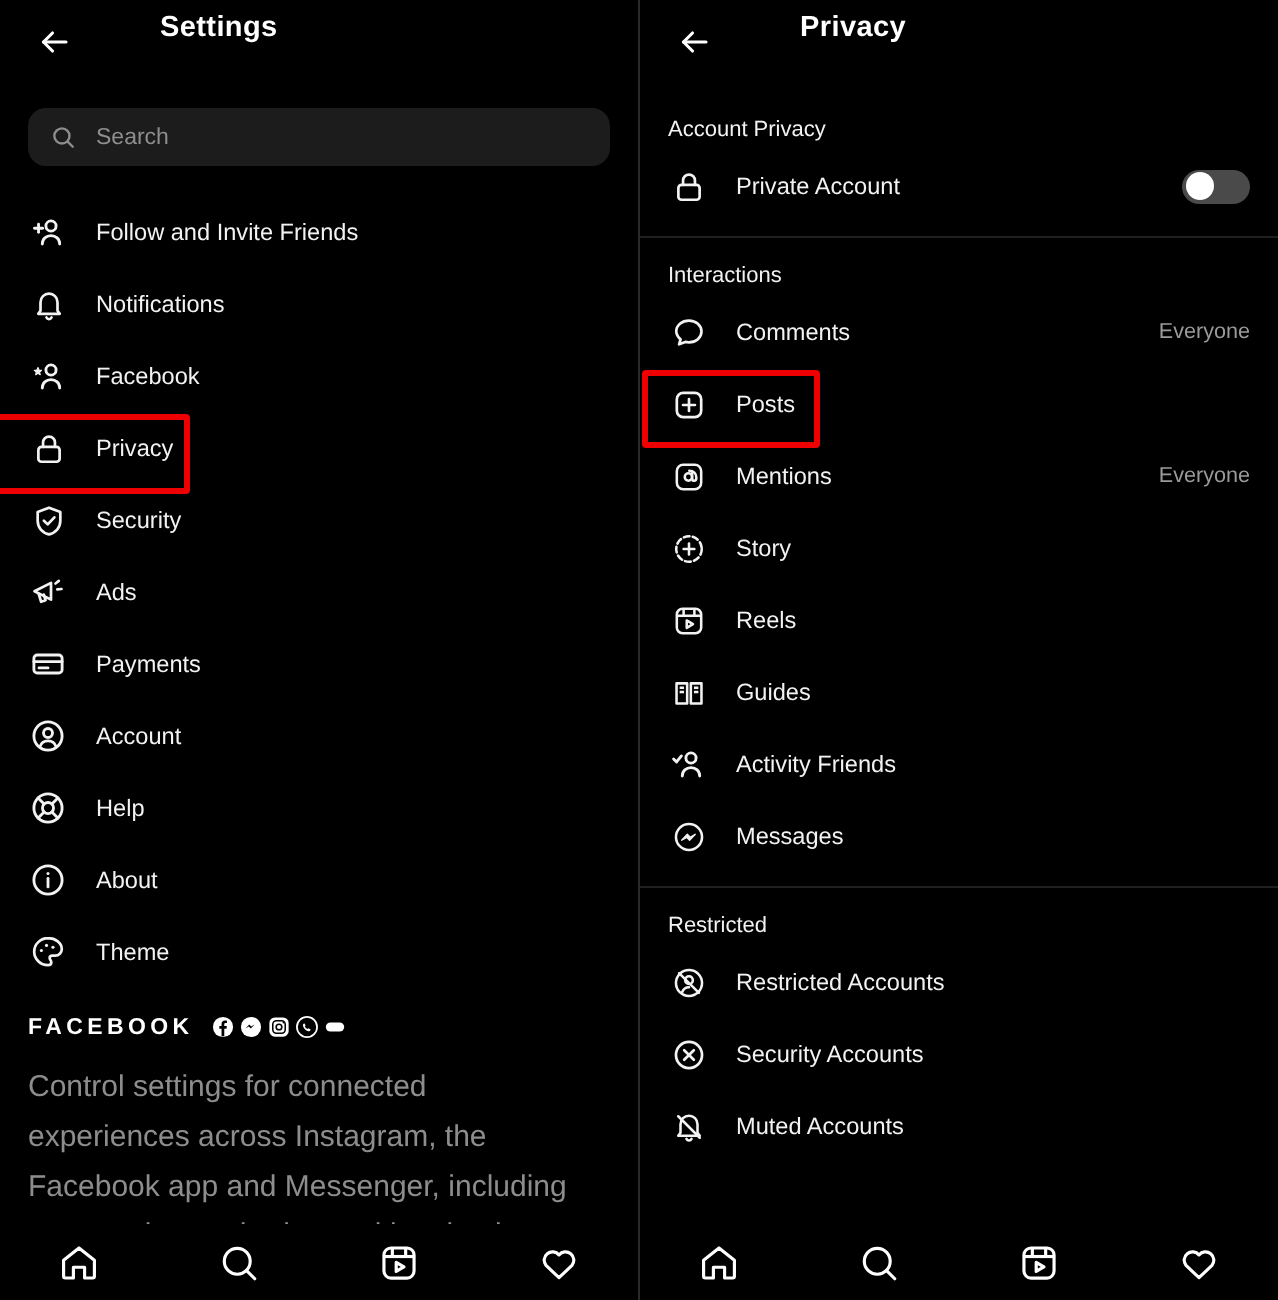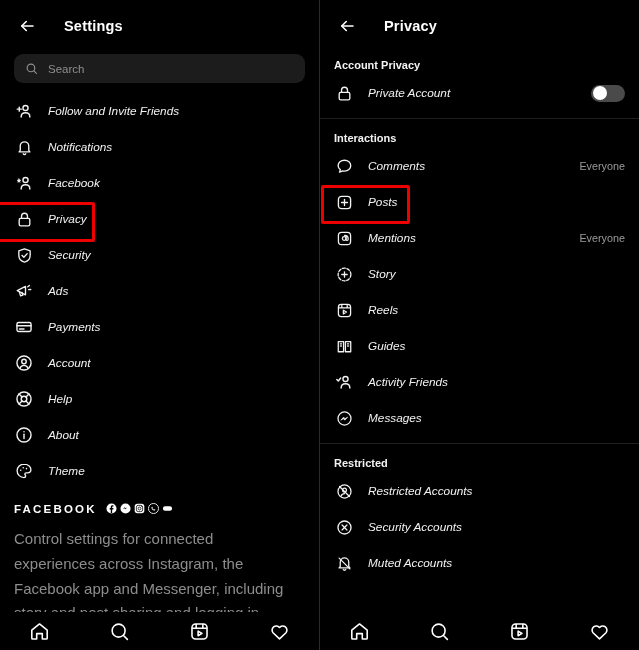--- a/index.html
+++ b/index.html
@@ -8,54 +8,54 @@
     background: #000;
     font-family: "Liberation Sans", sans-serif;
     overflow: hidden;
   }
   .screen { display: flex; width: 639px; height: 650px; background: #000; }
   .panel { position: relative; height: 650px; background: #000; overflow: hidden; }
   .panel-left  { width: 320px; border-right: 1px solid #2a2a2a; }
   .panel-right { width: 319px; }
 
   
-  .hdr { display: flex; align-items: center; height: 40px; padding: 0 0 0 12px; margin-top: 6px; }
+  .hdr { display: flex; height: 40px; padding: 0 0 0 12px; margin-top: 6px; gap: 16px; }
   .back-btn { width: 30px; height: 30px; display: flex; align-items: center; justify-content: center; cursor: pointer; }
   .hdr-title { color: #fff; font-size: 14.5px; font-weight: bold; letter-spacing: .2px; }
   .panel-left .hdr-title { margin-left: 22px; }
   .panel-right .hdr-title { margin-left: 22px; }
 
   
   .search-wrap { padding: 8px 14px 0 14px; }
   .search-bar {
     display: flex; align-items: center; gap: 10px;
     height: 29px; background: #1c1c1d; border-radius: 9px; padding: 0 11px;
     cursor: text;
   }
   .search-bar .ph { color: #8e8e8e; font-size: 11.5px; }
 
   
-  .rows { padding-top: 10px; }
+  .rows { padding-top: 15px; }
   .row {
     display: flex; align-items: center;
     height: 36px; padding: 0 14px; cursor: pointer; position: relative;
   }
   .row .ico { width: 20px; height: 20px; display: flex; align-items: center; justify-content: center; flex: 0 0 20px; }
-  .row .lbl { color: #f2f2f2; font-size: 11.8px; margin-left: 14px; white-space: nowrap; font-style: italic; }
+  .row .lbl { color: #f2f2f2; font-size: 11.8px; margin-left: 14px; white-space: nowrap; }
   .row .val { margin-left: auto; color: #9a9a9a; font-size: 10.8px; }
 
   .row.highlight::after {
     content: ""; position: absolute; border: 3px solid #ef0000; border-radius: 2px;
     pointer-events: none;
   }
   .row.hl-left::after  { left: -4px; top: 1px; width: 93px; height: 34px; }
   .row.hl-right::after { left:  1px; top: 1px; width: 83px; height: 33px; }
 
   
-  .sect { color: #f2f2f2; font-size: 11px; font-weight: bold; padding: 13px 14px 4px 14px; }
+  .sect { color: #f2f2f2; font-size: 11px; font-weight: normal; padding: 13px 14px 4px 14px; }
   .sep { height: 1px; background: #1f1f1f; margin: 7px 0 0 0; }
 
   
   .toggle { margin-left: auto; width: 34px; height: 17px; border-radius: 9px; background: #4a4a4a; position: relative; cursor: pointer; }
   .toggle .knob { position: absolute; top: 1.5px; left: 1.5px; width: 14px; height: 14px; border-radius: 50%; background: #fff; }
 
   
   .fb { padding: 14px 14px 0 14px; }
   .fb-head { display: flex; align-items: flex-start; gap: 6px; }
   .fb-word { color: #fff; font-size: 11.5px; font-weight: bold; letter-spacing: 2.2px; }

